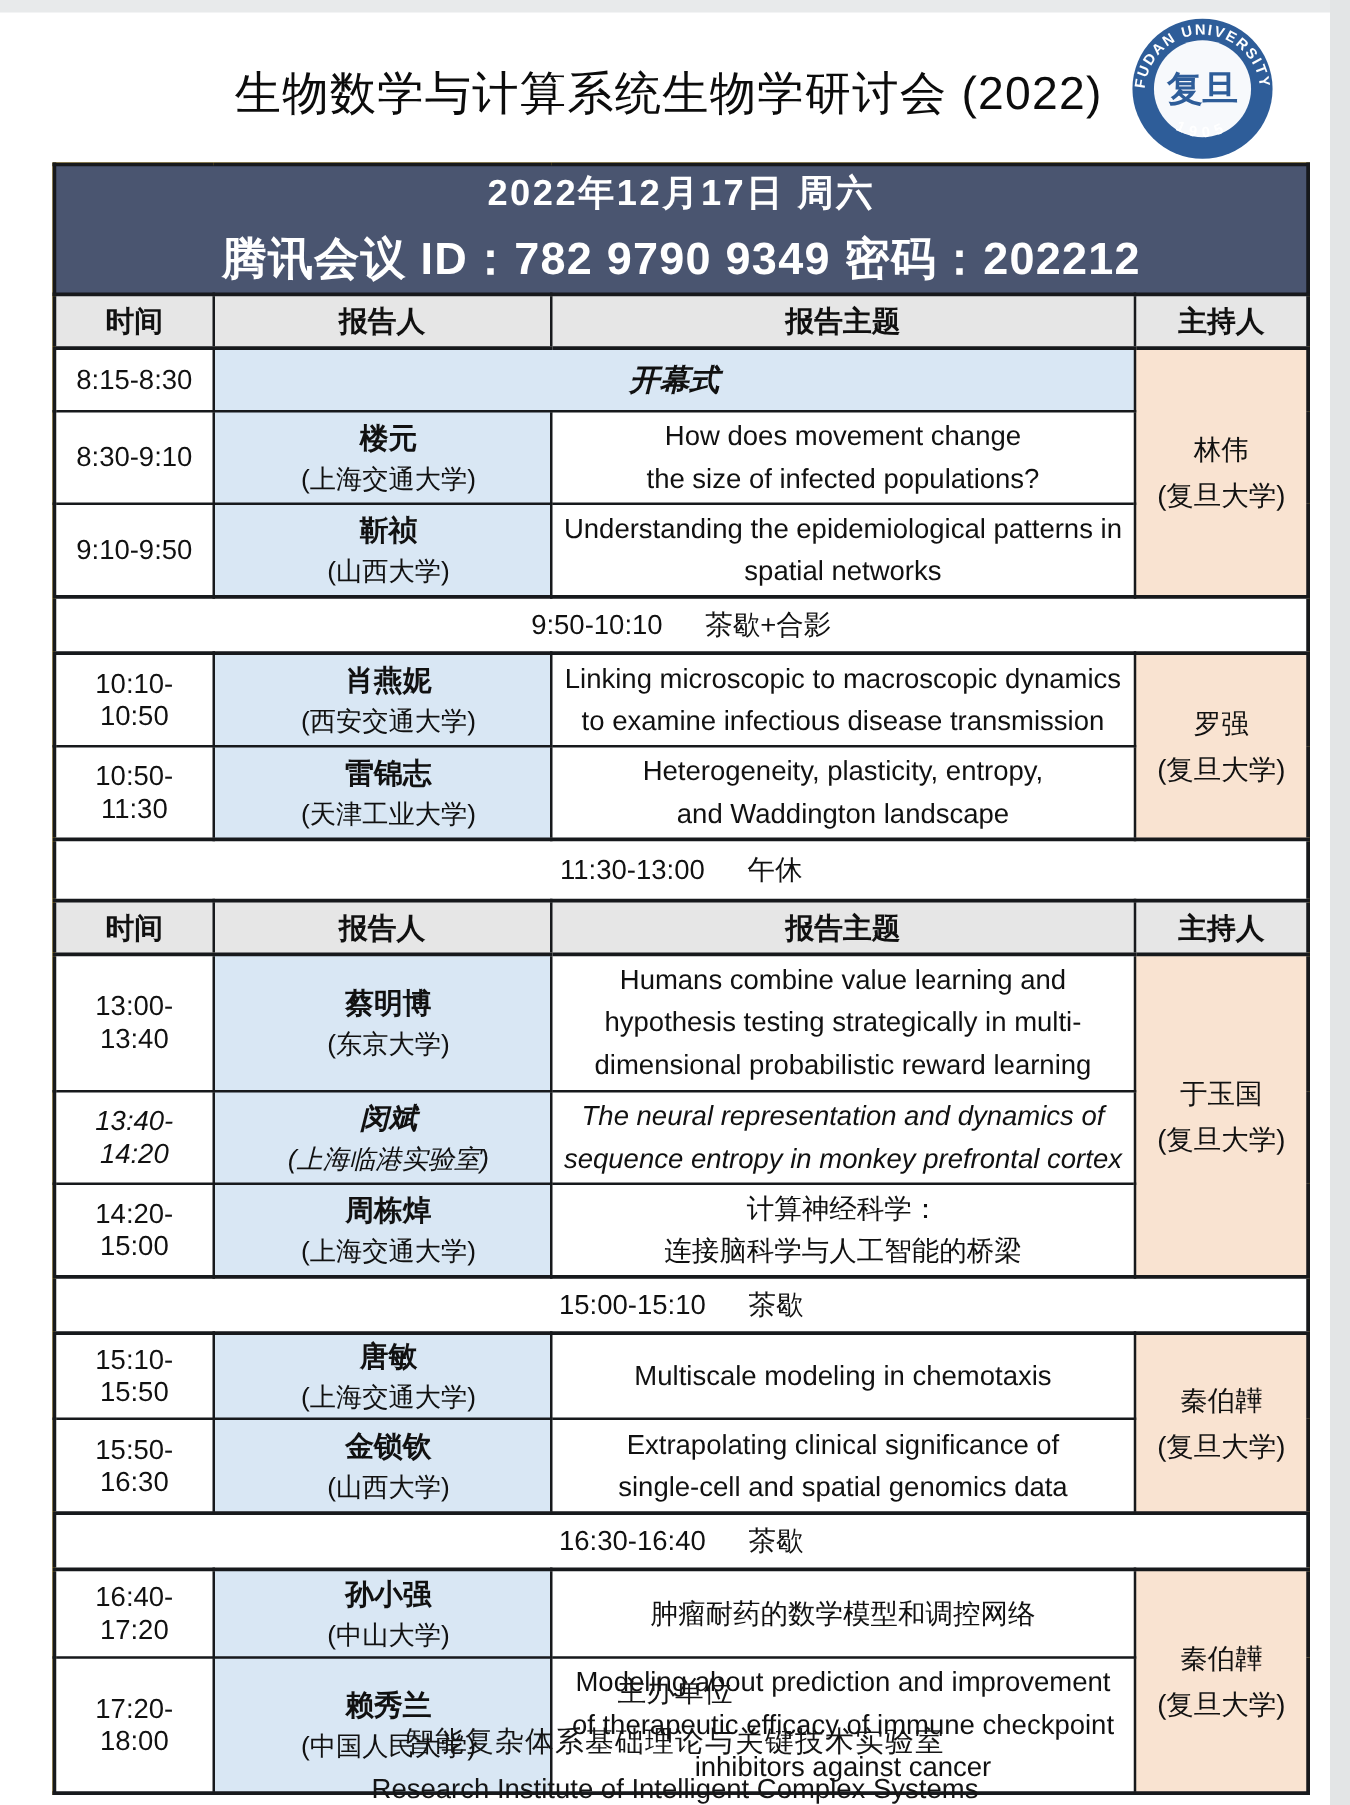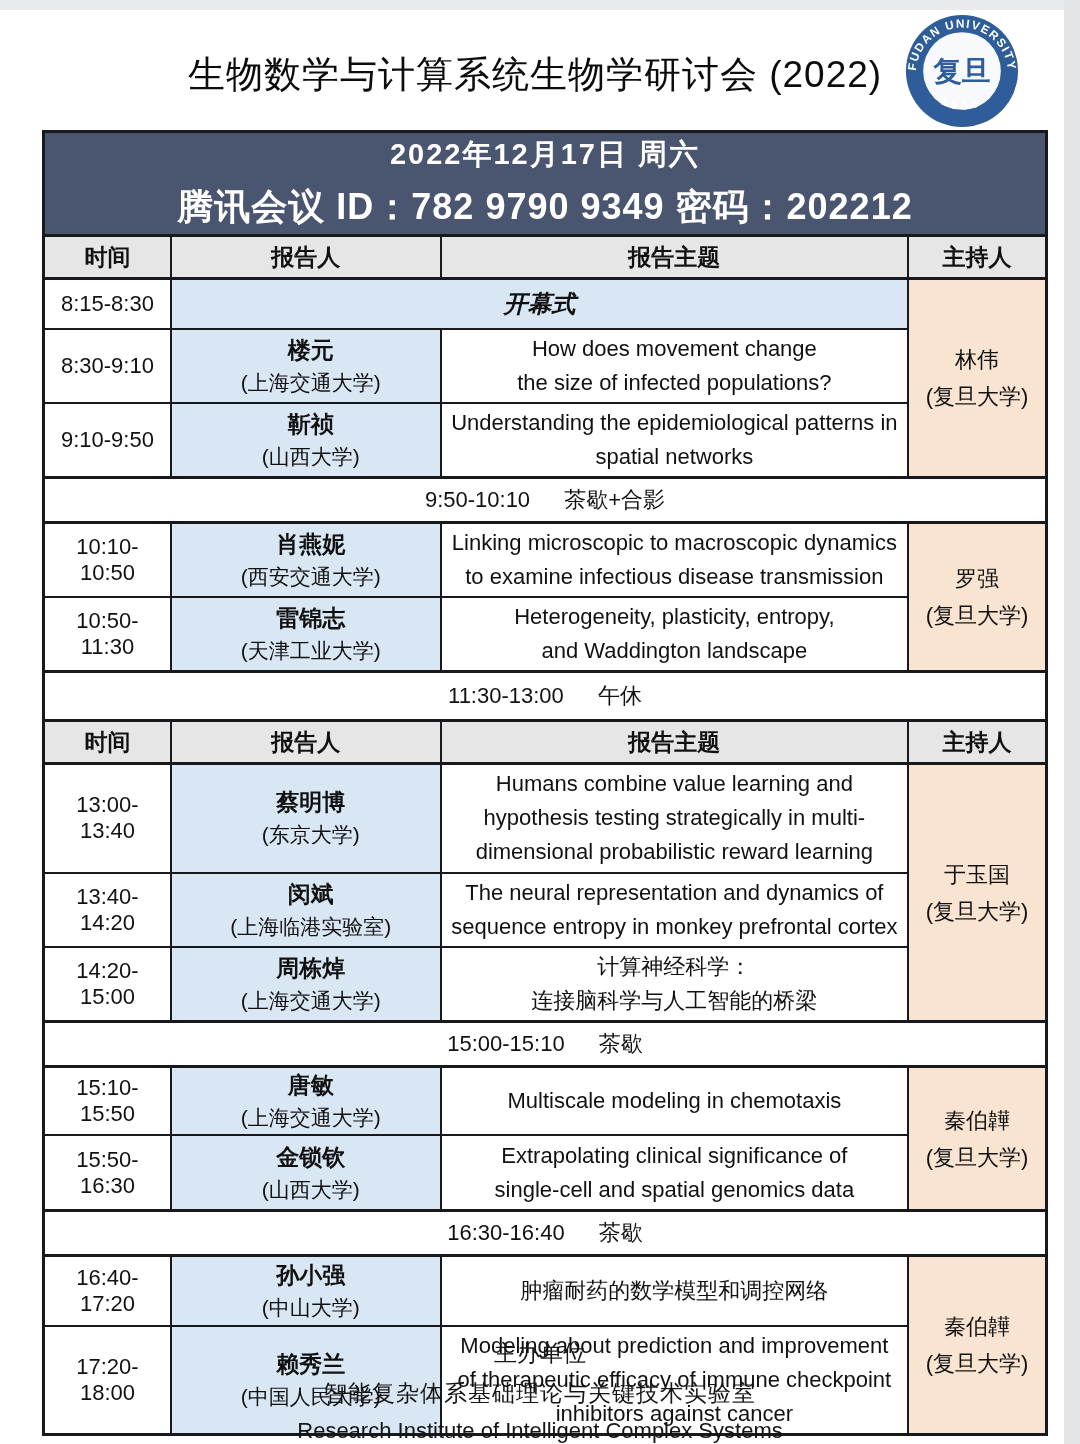--- a/index.html
+++ b/index.html
@@ -198,21 +198,21 @@
       <div>Humans combine value learning and</div>
       <div>hypothesis testing strategically in multi-</div>
       <div>dimensional probabilistic reward learning</div>
     </td>
     <td class="chair-cell" rowspan="3">
       <div class="chair-name">于玉国</div>
       <div class="chair-affil">(复旦大学)</div>
     </td>
   </tr>
 
-  <tr style="height:74px;">
+  <tr style="height:74px;font-style:italic;">
     <td class="time-cell">13:40-14:20</td>
     <td class="speaker-cell">
       <div class="spk-name">闵斌</div>
       <div class="spk-affil">(上海临港实验室)</div>
     </td>
     <td class="topic-cell">
       <div>The neural representation and dynamics of</div>
       <div>sequence entropy in monkey prefrontal cortex</div>
     </td>
   </tr>

